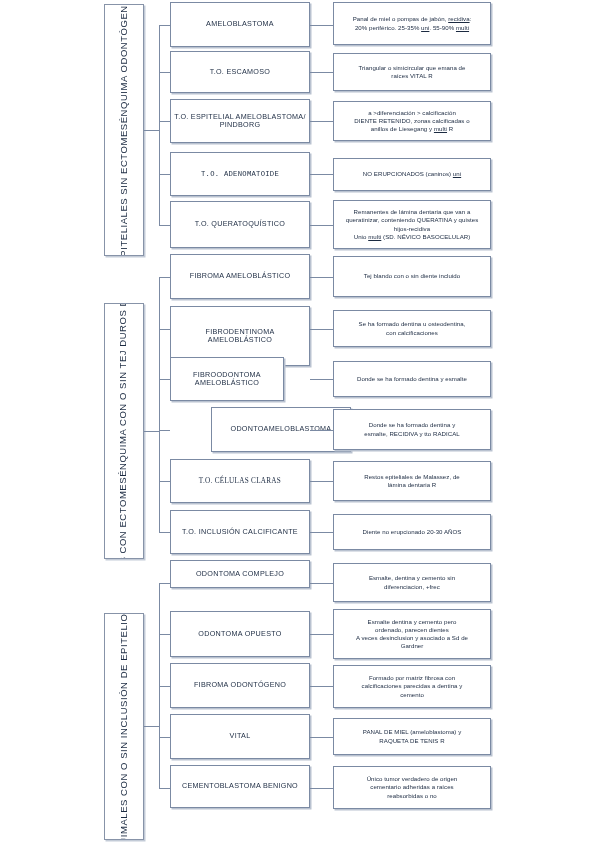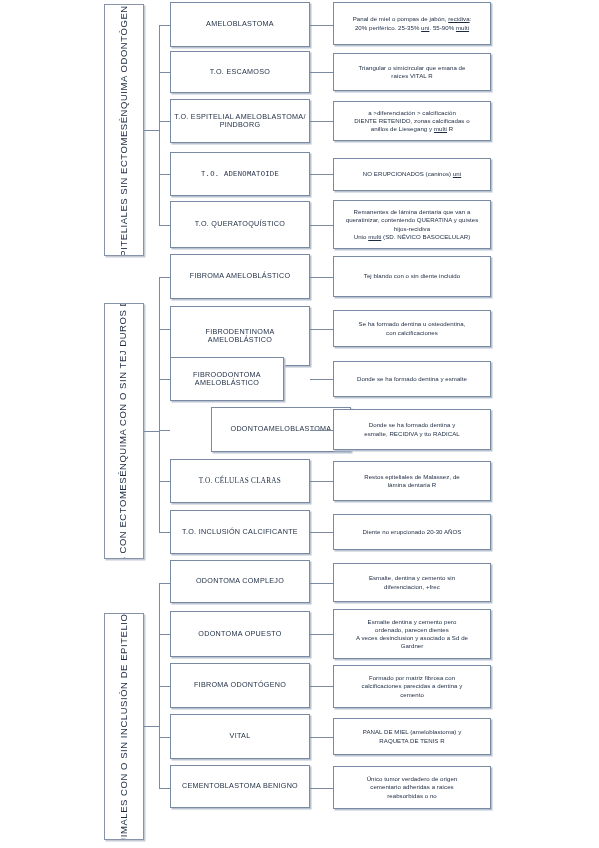--- a/index.html
+++ b/index.html
@@ -199,21 +199,21 @@
       <div class="conn" style="left: 310px; top: 481px; width: 23px; height: 1px; background: rgb(123, 138, 163);"></div>
       <div class="box name-box" style="left:170px; top:510px; width:140px; height:44px;">
         <div class="txt">T.O. INCLUSIÓN CALCIFICANTE</div>
       </div>
       <div class="box desc-box" style="left:333px; top:514px; width:158px; height:36px;">
         <div class="txt">
           <span class="ln">Diente no erupcionado 20-30 AÑOS</span>
         </div>
       </div>
       <div class="conn" style="left: 310px; top: 532px; width: 23px; height: 1px; background: rgb(123, 138, 163);"></div>
-      <div class="box name-box" style="left:170px; top:560px; width:140px; height:43px;">
+      <div class="box name-box" style="left:170px; top:560px; width:140px; height:28px;">
         <div class="txt">ODONTOMA COMPLEJO</div>
       </div>
       <div class="box desc-box" style="left:333px; top:563px; width:158px; height:39px;">
         <div class="txt">
           <span class="ln">Esmalte, dentina y cemento sin</span>
           <span class="ln">diferenciacion, +frec</span>
         </div>
       </div>
       <div class="conn" style="left: 310px; top: 583px; width: 23px; height: 1px; background: rgb(123, 138, 163);"></div>
       <div class="box name-box" style="left:170px; top:611px; width:140px; height:46px;">

